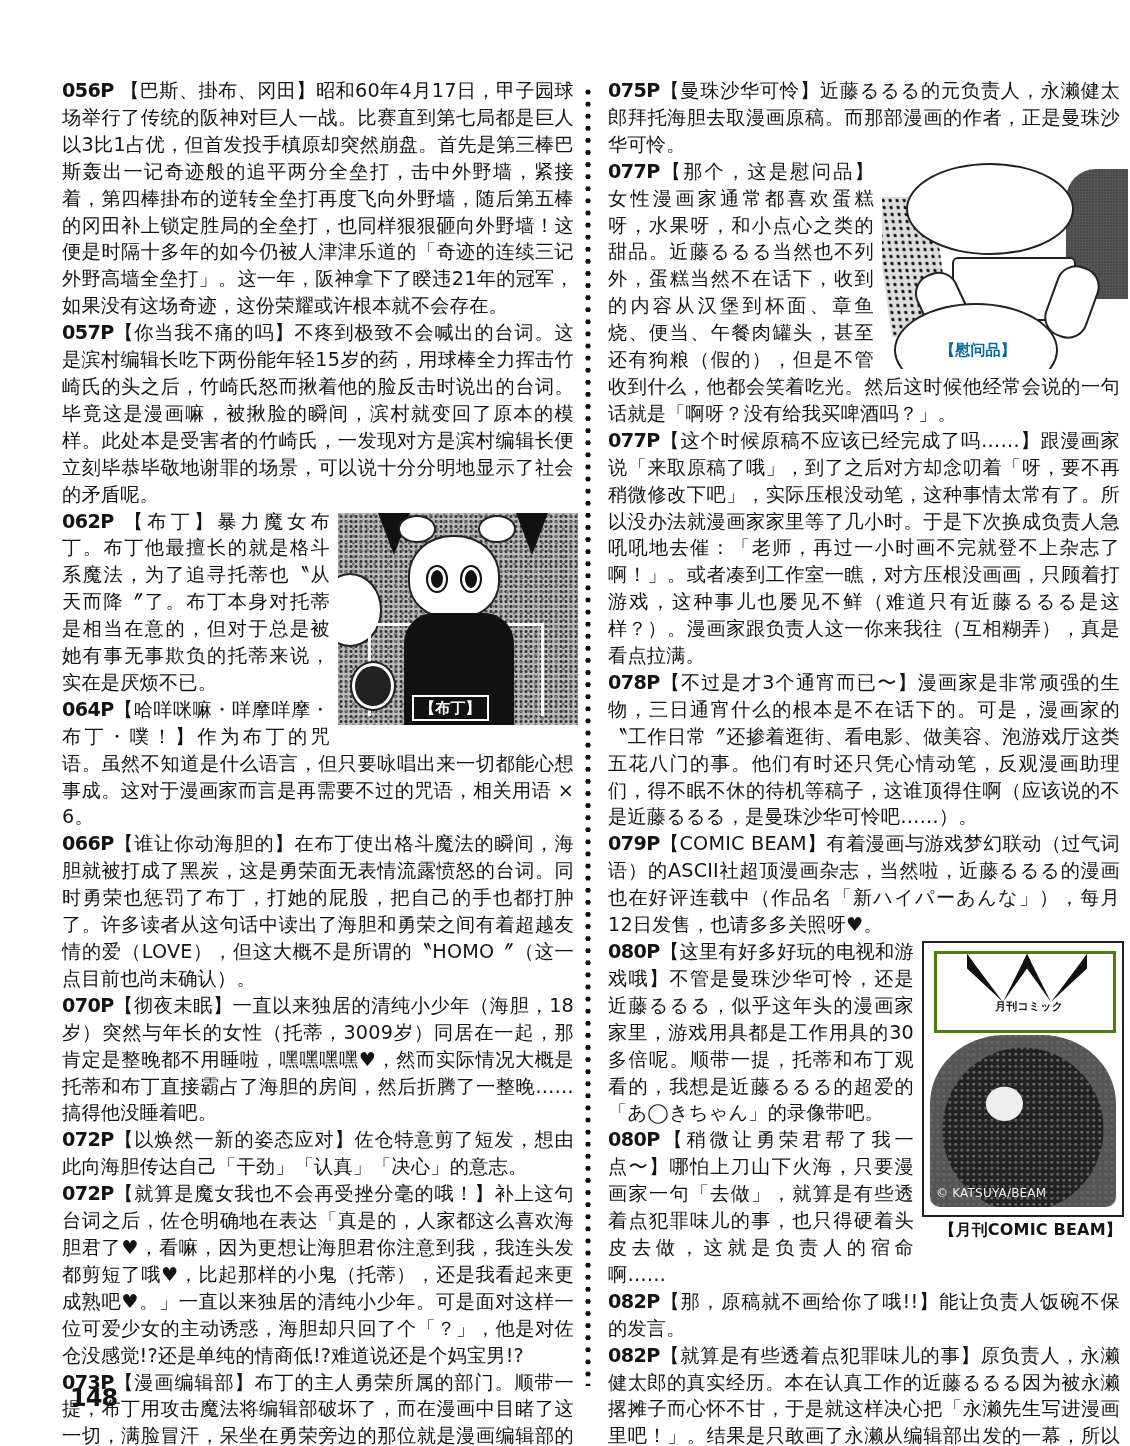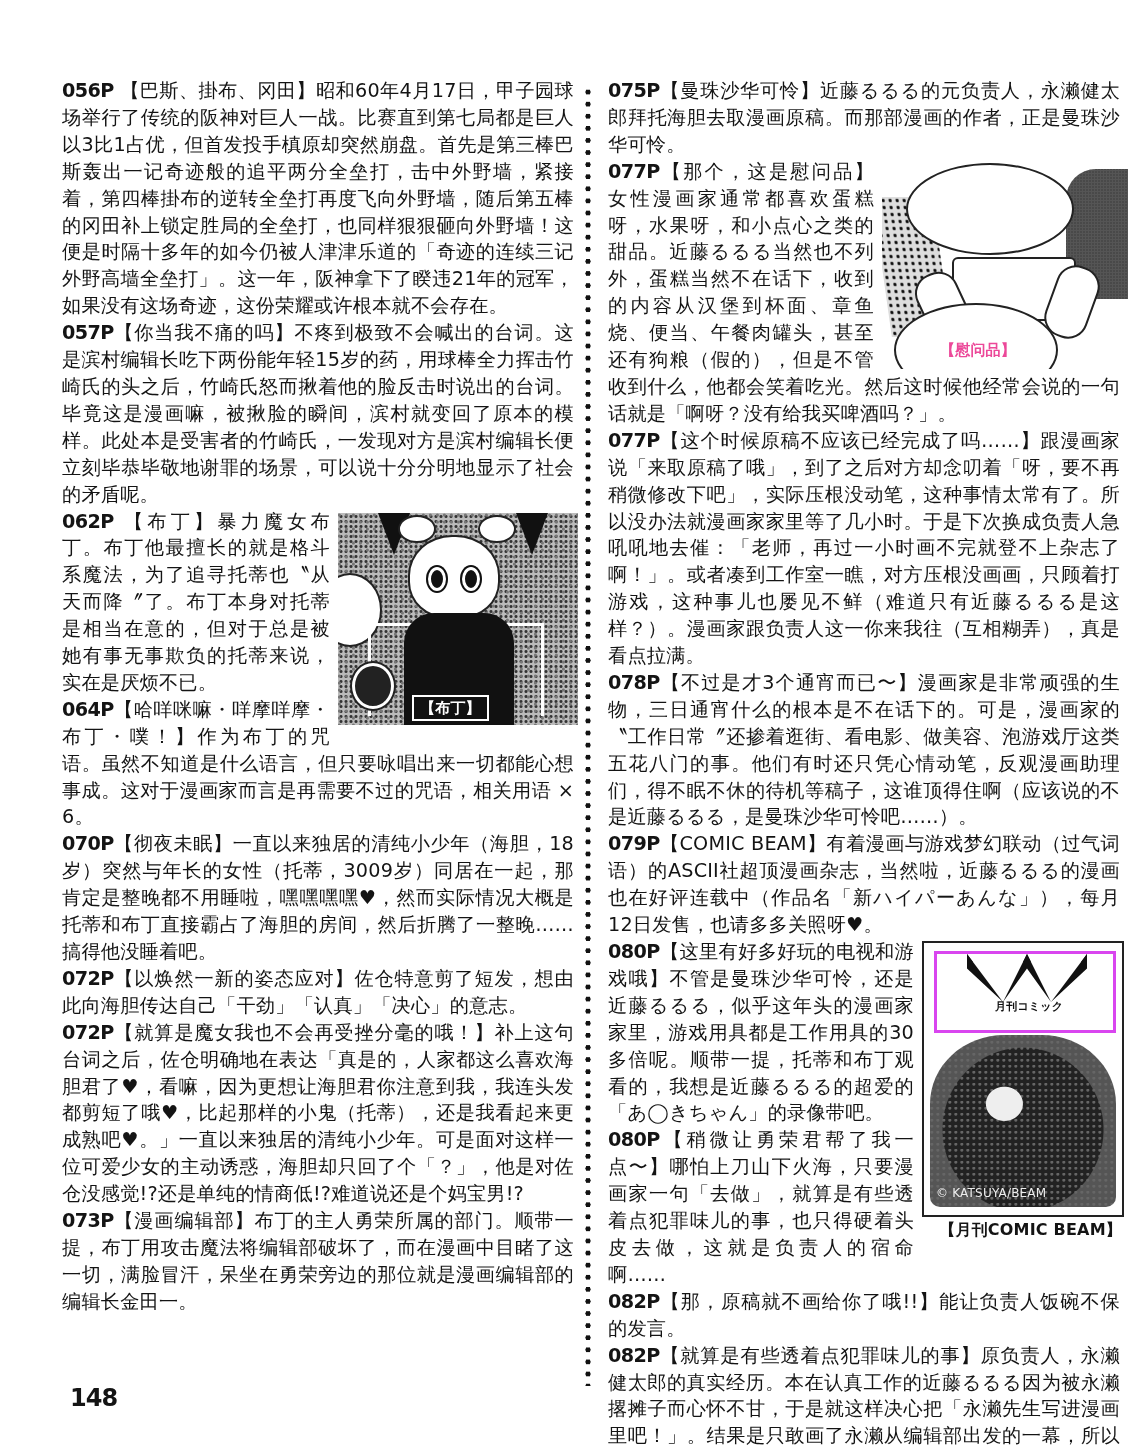--- a/index.html
+++ b/index.html
@@ -94,31 +94,31 @@
       border: 2px solid #222; border-radius: 6px; background: #fff;
     }
     .gift-img .hand {
       position: absolute; width: 40px; height: 70px; border: 2px solid #222; border-radius: 20px; background: #fff;
     }
     .gift-img .bottom-bubble {
       position: absolute; left: 12px; top: 142px; width: 160px; height: 90px;
       border: 2px solid #222; border-radius: 50%; background: #fff;
     }
     .gift-img .caption {
-      position: absolute; left: 58px; top: 176px; font-weight: bold; font-size: 15px; color: #ec4899;
+      position: absolute; left: 58px; top: 176px; font-weight: bold; font-size: 15px; color: #0369a1;
     }
 
     
     .beam-wrap { width: 200px; margin-top: 2px; margin-right: -2px; }
     .beam-cover {
       width: 198px; height: 272px; border: 2px solid #222; background: #fff; position: relative; overflow: hidden;
     }
     .beam-cover .logo {
       position: absolute; left: 10px; top: 8px; width: 176px; height: 76px;
-      border: 3px solid #d946ef; background: #fff;
+      border: 3px solid #4d7c0f; background: #fff;
     }
     .beam-cover .logo-zig {
       position: absolute; left: 30px; top: 0px; width: 120px; height: 40px;
       border-top: 8px solid #111;
       clip-path: polygon(0 0, 30% 100%, 50% 0, 70% 100%, 100% 0, 100% 30%, 70% 100%, 50% 30%, 30% 100%, 0 30%);
       background: #111;
     }
     .beam-cover .logo-text {
       position: absolute; left: 58px; top: 40px; font-size: 11px; font-weight: bold; color: #111;
     }
@@ -169,20 +169,23 @@
   </div>
 
   <p class="entry">
     <span class="code">062P</span>
     <span class="title">【布丁】</span><span>暴力魔女布丁。布丁他最擅长的就是格斗系魔法，为了追寻托蒂也〝从天而降〞了。布丁本身对托蒂是相当在意的，但对于总是被她有事无事欺负的托蒂来说，实在是厌烦不已。</span>
   </p>
   <p class="entry">
     <span class="code">064P</span><span class="title">【哈咩咪嘛・咩摩咩摩・布丁・噗！】</span><span>作为布丁的咒语。虽然不知道是什么语言，但只要咏唱出来一切都能心想事成。这对于漫画家而言是再需要不过的咒语，相关用语 × 6。</span>
   </p>
   <p class="entry">
+    <span class="code">066P</span><span class="title">【谁让你动海胆的】</span><span>在布丁使出格斗魔法的瞬间，海胆就被打成了黑炭，这是勇荣面无表情流露愤怒的台词。同时勇荣也惩罚了布丁，打她的屁股，把自己的手也都打肿了。许多读者从这句话中读出了海胆和勇荣之间有着超越友情的爱（LOVE），但这大概不是所谓的〝HOMO〞（这一点目前也尚未确认）。</span>
+  </p>
+  <p class="entry">
     <span class="code">070P</span><span class="title">【彻夜未眠】</span><span>一直以来独居的清纯小少年（海胆，18岁）突然与年长的女性（托蒂，3009岁）同居在一起，那肯定是整晚都不用睡啦，嘿嘿嘿嘿♥，然而实际情况大概是托蒂和布丁直接霸占了海胆的房间，然后折腾了一整晚……搞得他没睡着吧。</span>
   </p>
   <p class="entry">
     <span class="code">072P</span><span class="title">【以焕然一新的姿态应对】</span><span>佐仓特意剪了短发，想由此向海胆传达自己「干劲」「认真」「决心」的意志。</span>
   </p>
   <p class="entry">
     <span class="code">072P</span><span class="title">【就算是魔女我也不会再受挫分毫的哦！】</span><span>补上这句台词之后，佐仓明确地在表达「真是的，人家都这么喜欢海胆君了♥，看嘛，因为更想让海胆君你注意到我，我连头发都剪短了哦♥，比起那样的小鬼（托蒂），还是我看起来更成熟吧♥。」一直以来独居的清纯小少年。可是面对这样一位可爱少女的主动诱惑，海胆却只回了个「？」，他是对佐仓没感觉!?还是单纯的情商低!?难道说还是个妈宝男!?</span>
   </p>
   <p class="entry">
     <span class="code">073P</span><span class="title">【漫画编辑部】</span><span>布丁的主人勇荣所属的部门。顺带一提，布丁用攻击魔法将编辑部破坏了，而在漫画中目睹了这一切，满脸冒汗，呆坐在勇荣旁边的那位就是漫画编辑部的编辑长金田一。</span>

